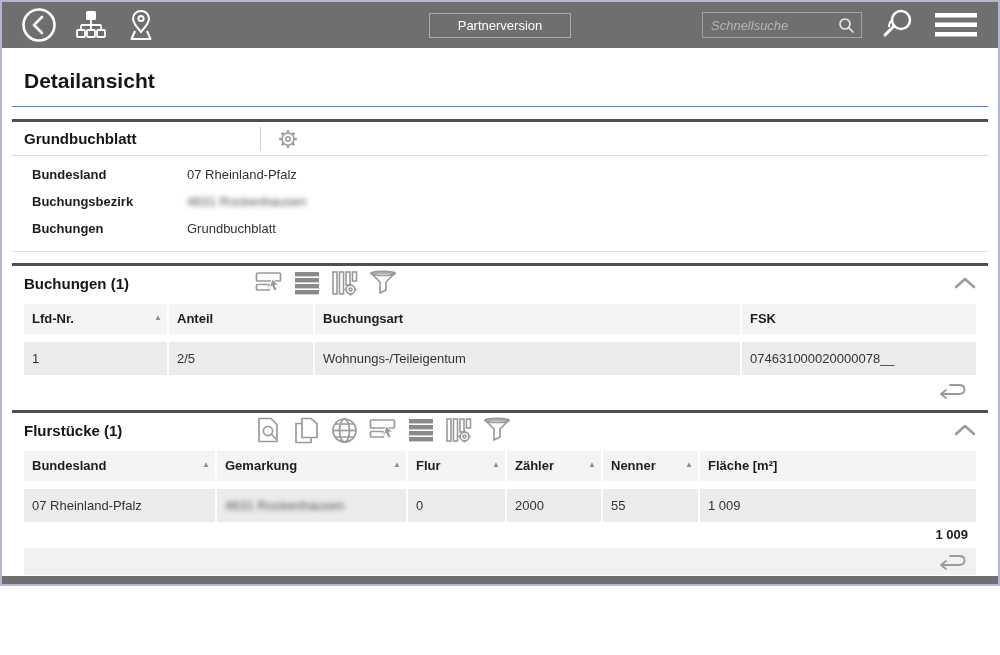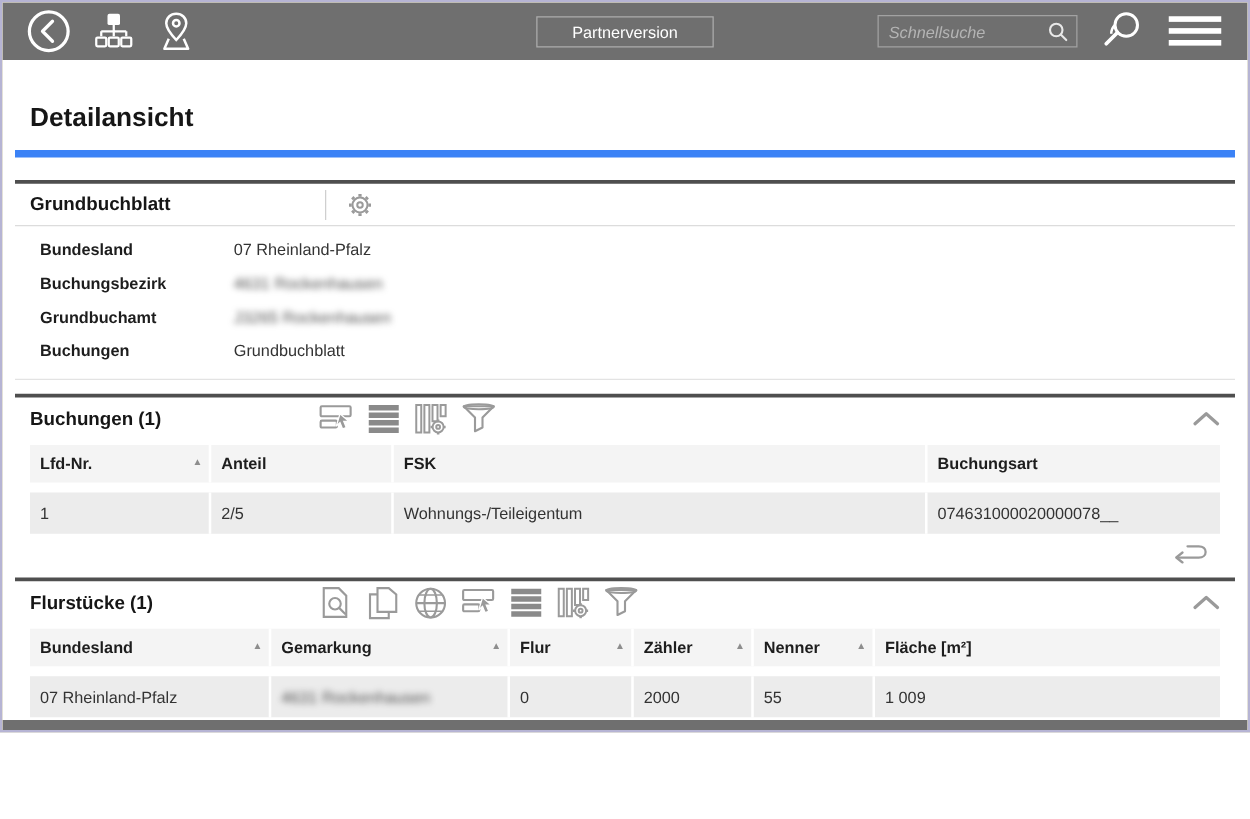--- a/index.html
+++ b/index.html
@@ -21,21 +21,21 @@
   .tb-right { margin-left:auto; display:flex; align-items:center; gap:18px; padding-right:20px; }
   .quicksearch { width:160px; height:26px; border:1px solid #a2a2a2; background:transparent;
                  display:flex; align-items:center; padding:0 6px 0 8px; }
   .quicksearch input { flex:1; min-width:0; border:none; background:transparent; outline:none;
                  font-size:13px; font-style:italic; color:#c9c9c9;
                  font-family:"Liberation Sans",sans-serif; }
   .quicksearch input::placeholder { color:#b4b4b4; font-style:italic; }
 
   
   .main { flex:1 1 auto; background:#fff; overflow:hidden; }
-  .page-title-wrap { margin:18px 10px; padding:17px 12px 13px 12px; border-bottom:6px solid #3b82f6; }
+  .page-title-wrap { margin:4px 10px; padding:17px 12px 13px 12px; border-bottom:1px solid #3b82f6; }
   .page-title { font-size:21px; font-weight:bold; color:#161616; }
 
   .section { margin:11px 10px 0 10px; border-top:3px solid #4f4f4f; }
   .sec-head { height:34px; display:flex; align-items:center; padding:0 12px;
               border-bottom:1px solid #dcdcdc; }
   .sec-title { font-size:15px; font-weight:bold; color:#161616; width:230px; flex:0 0 230px; }
   .vdiv { width:1px; height:24px; background:#cfcfcf; margin-right:14px; }
   .sec-icons { display:flex; align-items:center; gap:9px; }
   .sec-icons .icon-btn { width:29px; height:27px; }
   .sec-spacer { flex:1 1 auto; }
@@ -173,24 +173,20 @@
       <div class="fields">
         <div class="field-row">
           <span class="field-label">Bundesland</span>
           <span class="field-value">07 Rheinland-Pfalz</span>
         </div>
         <div class="field-row">
           <span class="field-label">Buchungsbezirk</span>
           <span class="field-value redacted">4631 Rockenhausen</span>
         </div>
         <div class="field-row">
-          <span class="field-label">Grundbuchamt</span>
-          <span class="field-value redacted">J3265 Rockenhausen</span>
-        </div>
-        <div class="field-row">
           <span class="field-label">Buchungen</span>
           <span class="field-value">Grundbuchblatt</span>
         </div>
       </div>
     </div>
 
     <div class="section">
       <div class="sec-head" style="border-bottom:none;">
         <div class="sec-title">Buchungen (1)</div>
         <div class="sec-icons">
@@ -247,22 +243,22 @@
         </div>
       </div>
 
       <div class="tbl tbl-b">
         <div class="tbl-head">
           <div class="th">
             <span>Lfd-Nr.</span>
             <span class="sort">▲</span>
           </div>
           <div class="th">Anteil</div>
+          <div class="th">Buchungsart</div>
           <div class="th">FSK</div>
-          <div class="th">Buchungsart</div>
         </div>
         <div class="tbl-row">
           <div class="td">1</div>
           <div class="td">2/5</div>
           <div class="td">Wohnungs-/Teileigentum</div>
           <div class="td">074631000020000078__</div>
         </div>
       </div>
       <div class="tbl-foot white">
         <div class="icon-btn">

